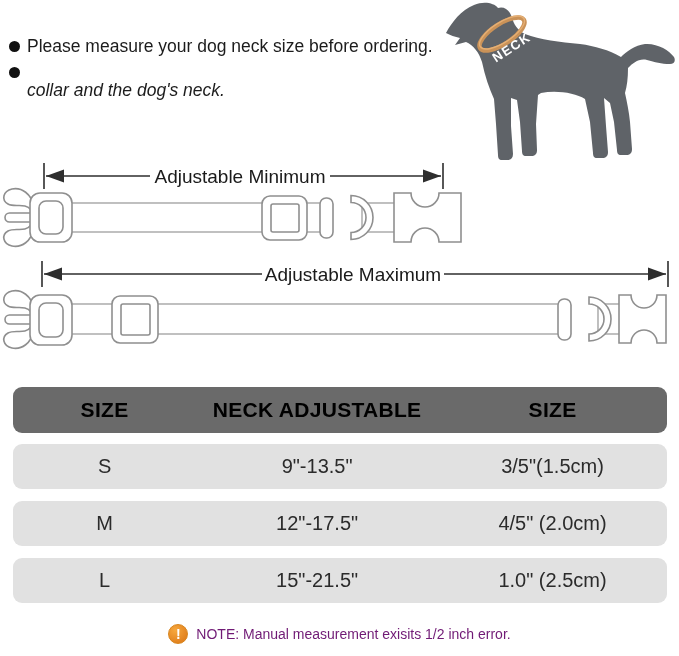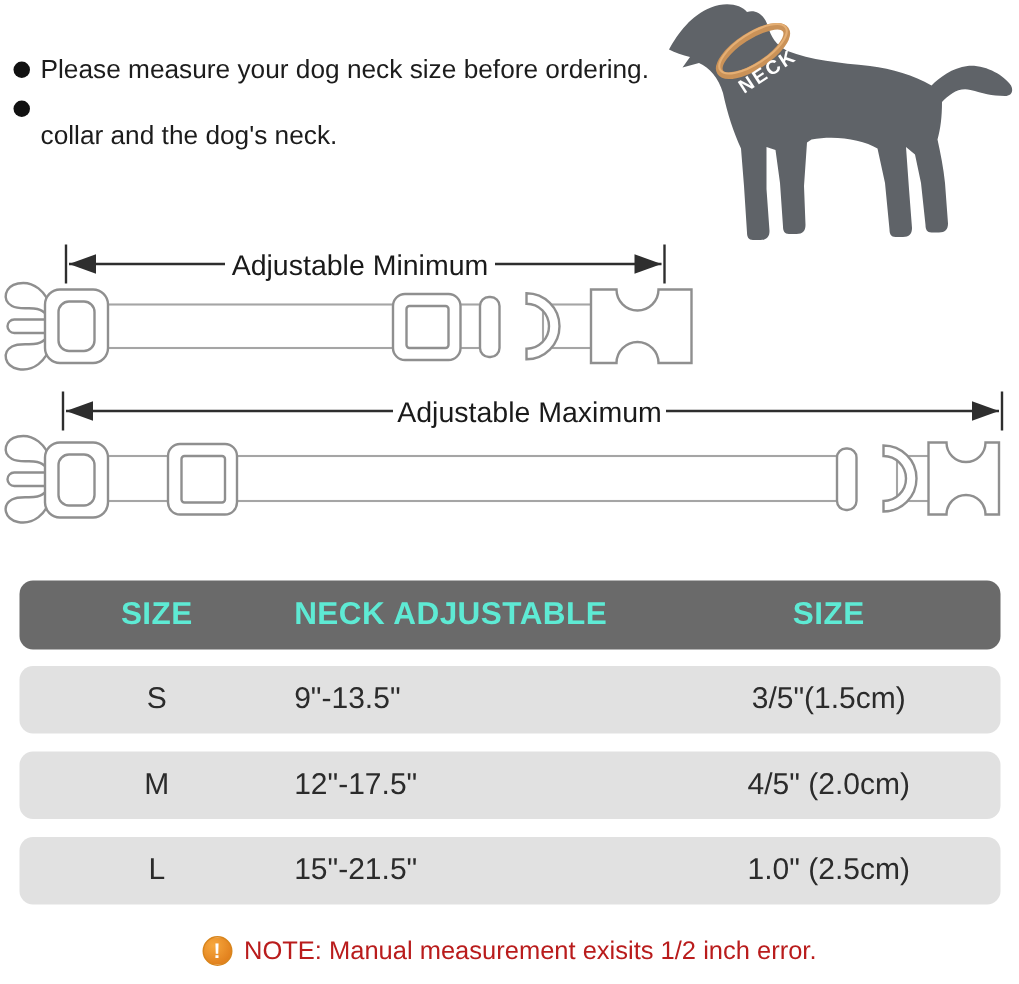--- a/index.html
+++ b/index.html
@@ -4,50 +4,50 @@
 <style>
   html,body{margin:0;padding:0;background:#fff;}
   .stage{
     position:relative;width:679px;height:656px;background:#ffffff;overflow:hidden;
     font-family:"Liberation Sans", sans-serif;color:#1c1c1c;
   }
   
   .bullets{position:absolute;left:9px;top:34px;width:470px;}
   .bullet-row{display:flex;align-items:flex-start;line-height:25.5px;font-size:17.5px;}
   .dot{flex:0 0 auto;width:11px;height:11px;border-radius:50%;background:#111;margin:7px 7px 0 0;}
-  .bullet-cont{padding-left:18px;line-height:25.5px;font-size:17.5px;}
+  .bullet-cont{padding-left:18px;line-height:25.5px;font-size:17.5px;font-style:italic;}
   
   .dog-svg{position:absolute;left:428px;top:0px;}
   
   .diagram-svg{position:absolute;left:0;}
   .diagram-min{top:160px;}
   .diagram-max{top:258px;}
   .arrow-line{stroke:#2e2e2e;stroke-width:1.6;}
   .arrow-head{fill:#2e2e2e;stroke:none;}
   .arrow-label{font-family:"Liberation Sans",sans-serif;font-size:19px;fill:#1a1a1a;}
   .hw{fill:#ffffff;stroke:#8f8f8f;stroke-width:1.6;}
   .hw-inner{fill:none;stroke:#8f8f8f;stroke-width:1.6;}
   .strap{fill:#ffffff;stroke:#a5a5a5;stroke-width:1.4;}
   
   .size-table{position:absolute;left:13px;top:387px;width:654px;}
   .thead{height:46px;background:#6a6a6a;border-radius:9px;display:flex;align-items:center;
-         color:#5eead4;font-weight:bold;font-size:21px;letter-spacing:.3px;}
+         color:#000000;font-weight:bold;font-size:21px;letter-spacing:.3px;}
   .trow{height:45px;background:#e1e1e1;border-radius:9px;display:flex;align-items:center;
         font-size:20px;color:#2b2b2b;margin-top:12px;}
   .trow.first{margin-top:11px;}
   .c1{width:28%;text-align:center;}
-  .c2{width:37%;text-align:left;}
+  .c2{width:37%;text-align:center;}
   .c3{width:35%;text-align:center;}
   
   .note{position:absolute;left:0;top:624px;width:100%;display:flex;align-items:center;justify-content:center;gap:8px;}
   .note-icon{width:20px;height:20px;border-radius:50%;box-sizing:border-box;
              background:radial-gradient(circle at 35% 30%, #f7a83d, #e2821f 72%);
              border:1.5px solid #d8851c;display:flex;align-items:center;justify-content:center;}
   .note-icon-glyph{color:#fff;font-weight:bold;font-size:14px;line-height:1;transform:translateY(-0.5px);}
-  .note-text{font-size:17px;color:#b91c1c;}
+  .note-text{font-size:14px;color:#701a75;}
 </style>
 </head>
 <body>
 
 <div class="stage">
 
   <div class="bullets">
     <div class="bullet-row">
       <span class="dot"></span>
       <span>Please measure your dog neck size before ordering.</span>

